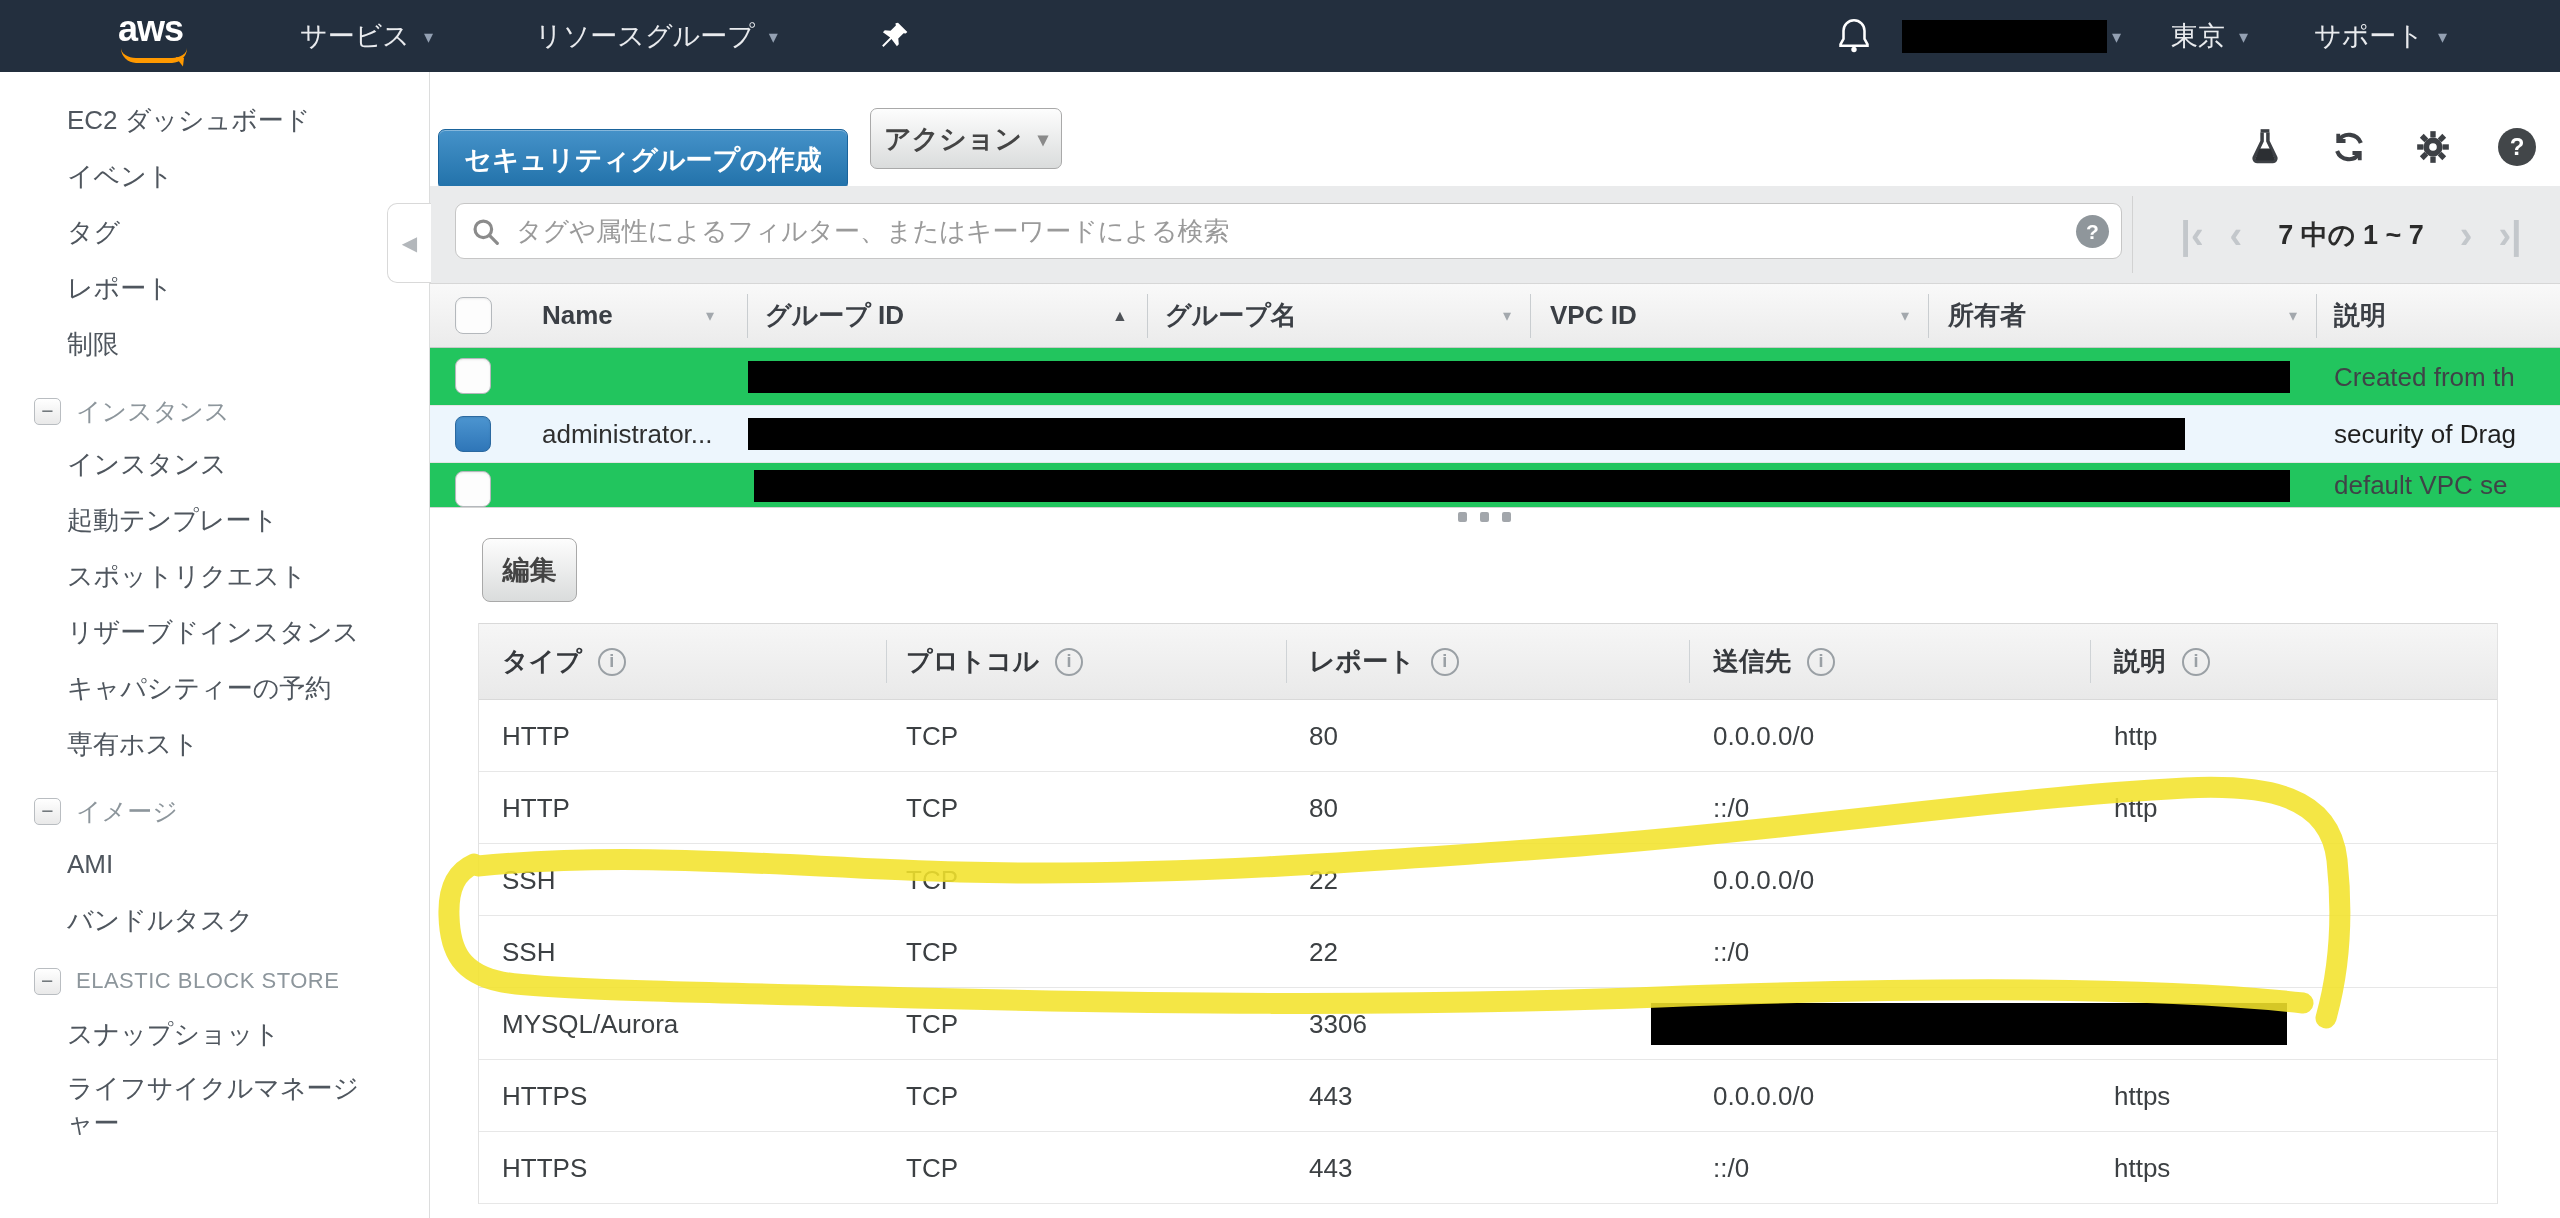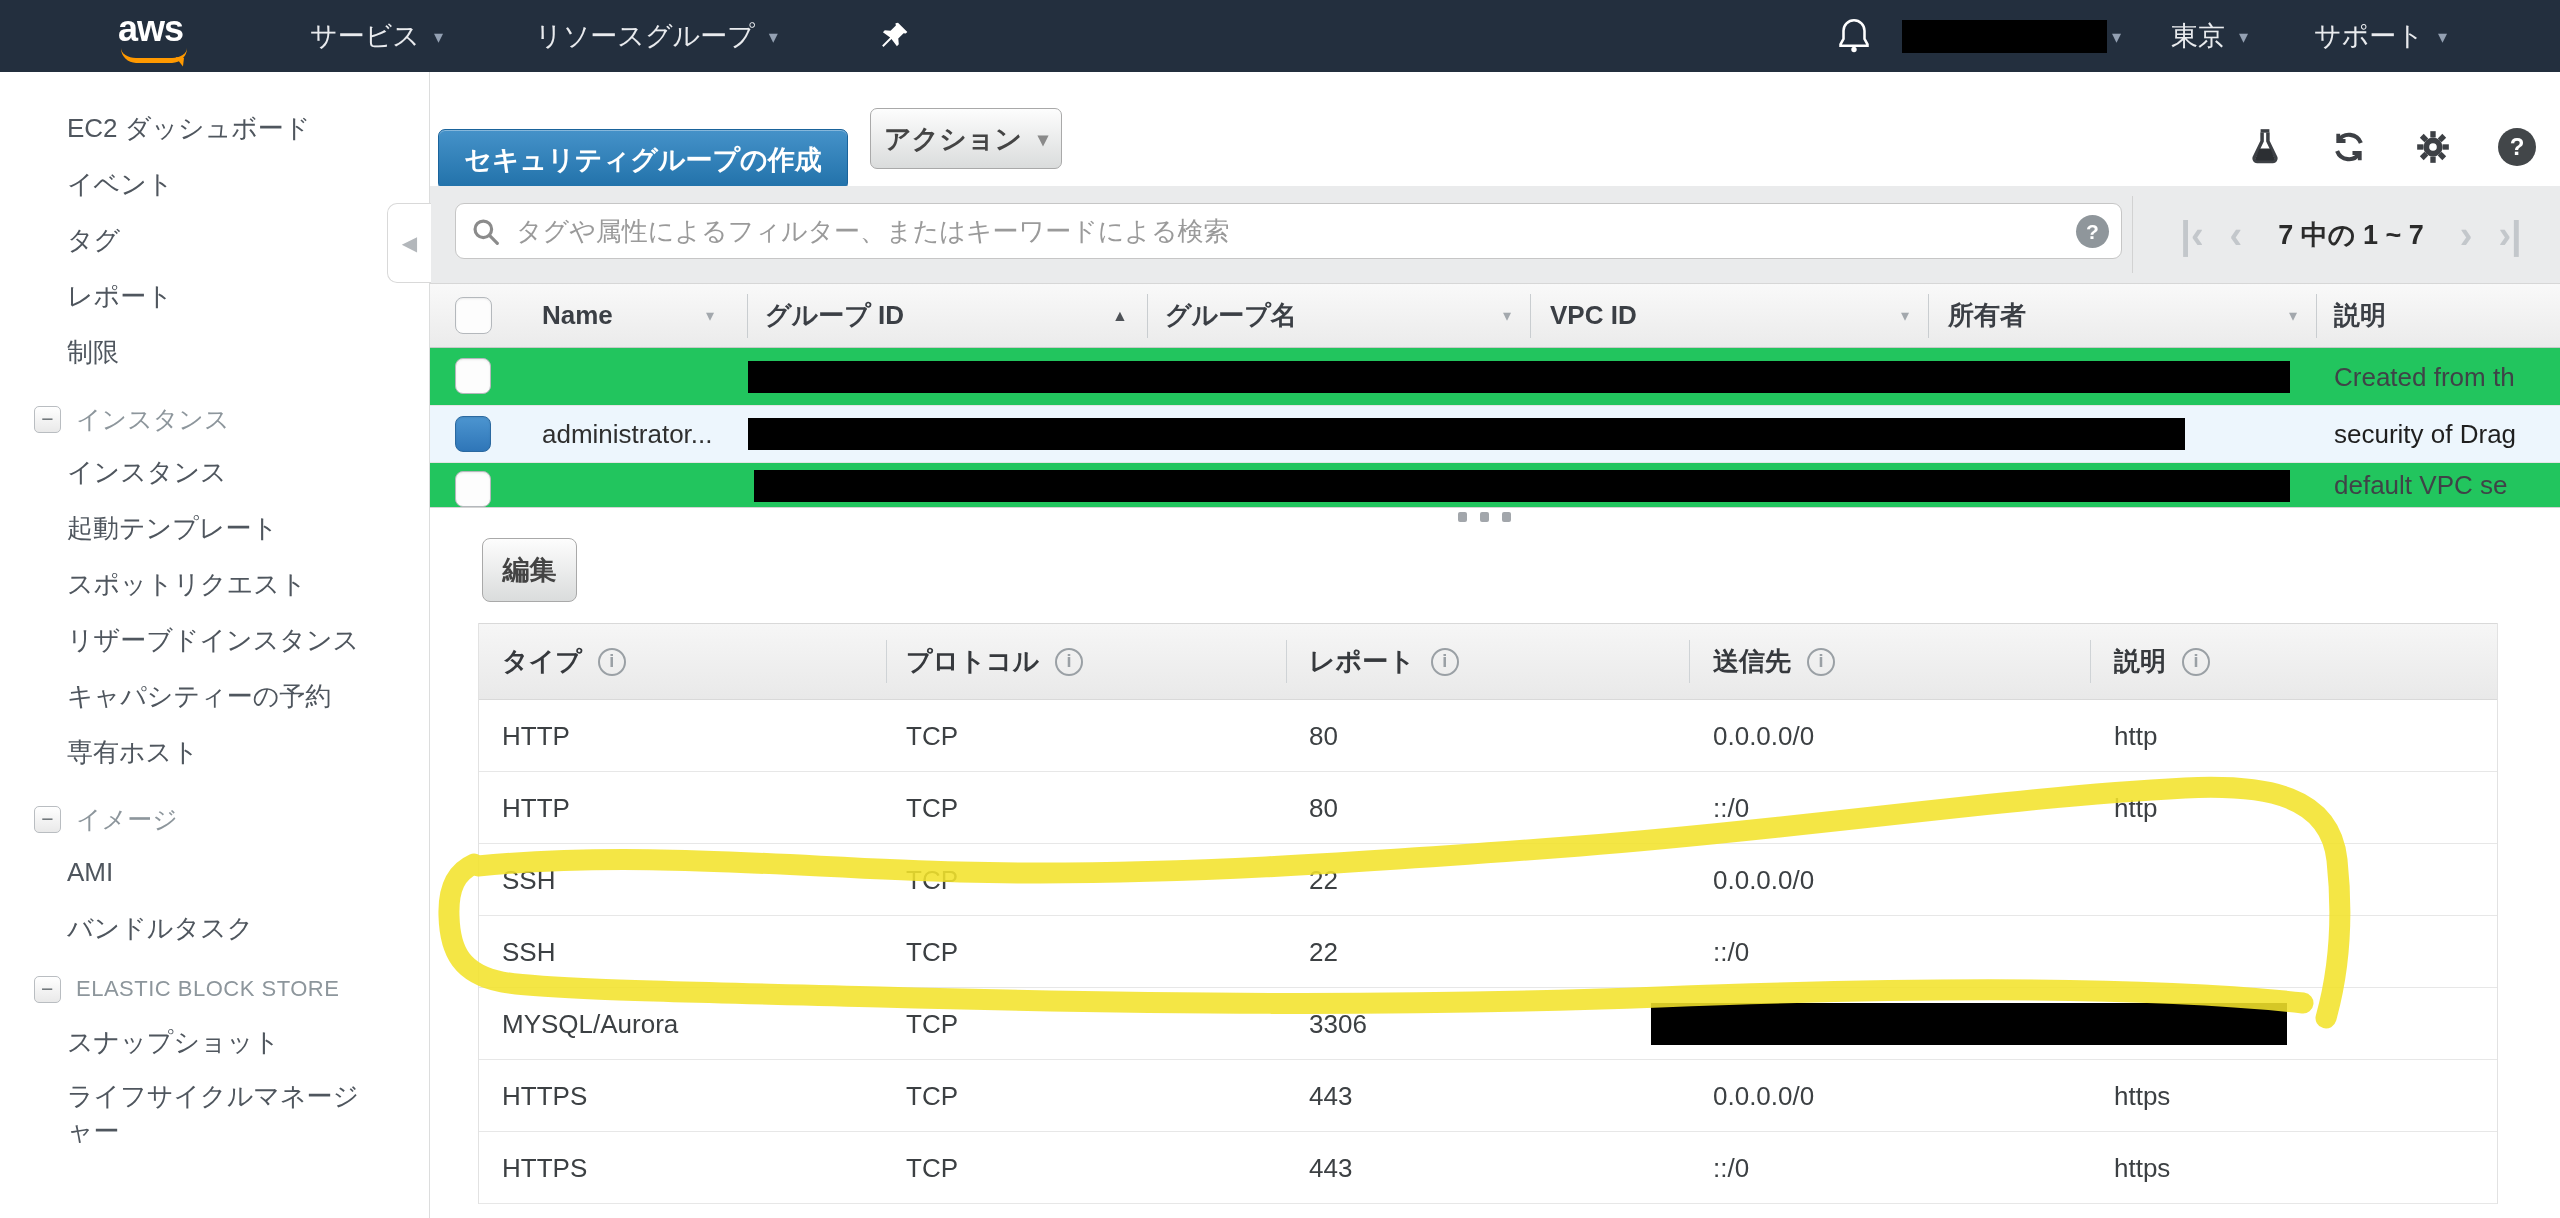--- a/index.html
+++ b/index.html
@@ -11,21 +11,21 @@
   .topnav { position:absolute; left:0; top:0; width:2560px; height:72px; background:#232f3e; z-index:20; }
   .logo { position:absolute; left:118px; top:8px; color:#fff; font-weight:bold; font-size:36px; letter-spacing:-1px; }
   .logo-smile { position:absolute; left:121px; top:48px; width:66px; height:15px;
     border-bottom:5px solid #ff9900; border-radius:0 0 34px 34px; }
   .logo-smile:after { content:""; position:absolute; right:-3px; top:4px; border:6px solid transparent; border-left-color:#ff9900; transform:rotate(-38deg); }
   .nav-item { position:absolute; top:0; height:72px; line-height:72px; color:#e9ebee; font-size:27px; cursor:pointer; }
   .nav-caret { color:#93a0b2; font-size:18px; margin-left:14px; vertical-align:2px; }
   .nav-redact { position:absolute; left:1902px; top:20px; width:205px; height:33px; background:#000; }
 
   
-  .sidebar { position:absolute; left:0; top:72px; width:430px; height:1146px; background:#fff; border-right:1px solid #dcdddd; padding-top:28px; z-index:5; }
+  .sidebar { position:absolute; left:0; top:72px; width:430px; height:1146px; background:#fff; border-right:1px solid #dcdddd; padding-top:20px; z-index:5; }
   .side-item { height:56px; line-height:56px; padding-left:67px; font-size:26px; color:#4f565e; cursor:pointer; white-space:nowrap; }
   .side-item.wrap { height:auto; line-height:35px; padding-top:9px; padding-bottom:9px; width:380px; white-space:normal; }
   .side-section { margin-top:14px; height:50px; display:flex; align-items:center; padding-left:34px; color:#8d969c; font-size:25px; }
   .side-section.small { font-size:22px; letter-spacing:.5px; }
   .collapse-box { width:27px; height:27px; margin-right:15px; border:1px solid #b9bdc1; border-radius:5px;
     background:linear-gradient(#ffffff,#e9e9e9); color:#6d7378; font-size:21px; line-height:24px; text-align:center; cursor:pointer; flex:0 0 27px; }
   .side-collapse-tab { position:absolute; left:387px; top:203px; width:44px; height:80px; background:#fff;
     border:1px solid #d9d9d9; border-right:none; border-radius:10px 0 0 10px; z-index:6;
     display:flex; align-items:center; justify-content:center; color:#b3b7bb; font-size:20px; cursor:pointer; }
 
@@ -94,21 +94,21 @@
 
   
   .marker-overlay { position:absolute; left:0; top:0; width:2560px; height:1218px; z-index:12; pointer-events:none; }
 </style>
 </head>
 <body>
 
 <header class="topnav">
   <div class="logo">aws</div>
   <div class="logo-smile"></div>
-  <div class="nav-item" style="left:310px;">
+  <div class="nav-item" style="left:300px;">
     <span>サービス</span><span class="nav-caret">▾</span>
   </div>
   <div class="nav-item" style="left:535px;">
     <span>リソースグループ</span><span class="nav-caret">▾</span>
   </div>
   <div class="abs" style="left:878px; top:20px;">
     <svg width="32" height="32" viewBox="0 0 24 24" fill="#fff">
         <path d="M15 2l7 7-1.2 1.2-1.6-.3-4 4 .4 4.3-1.4 1.4-4.1-5.4-6 6-1-1 6-6-5.4-4.1 1.4-1.4 4.3.4 4-4-.3-1.6z"></path>
       </svg>
   </div>

